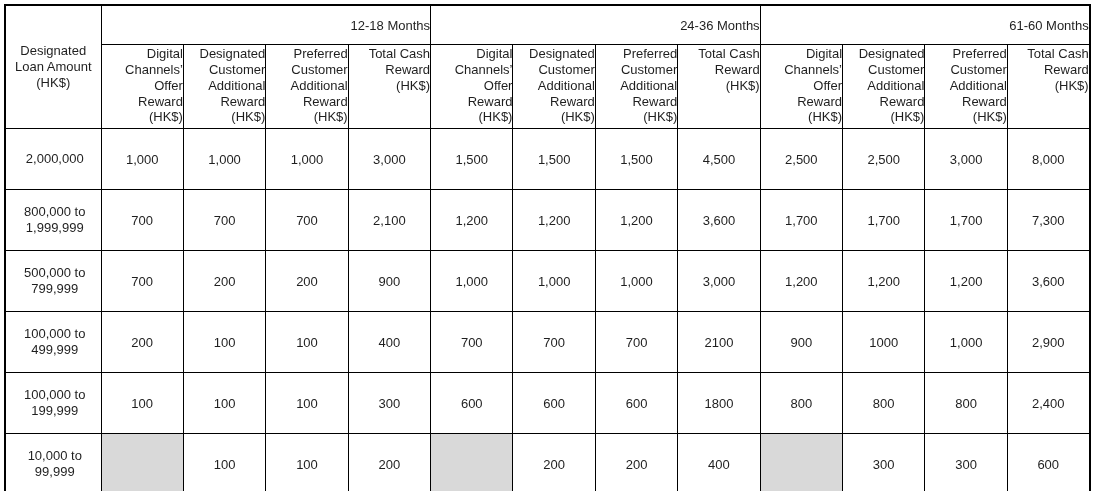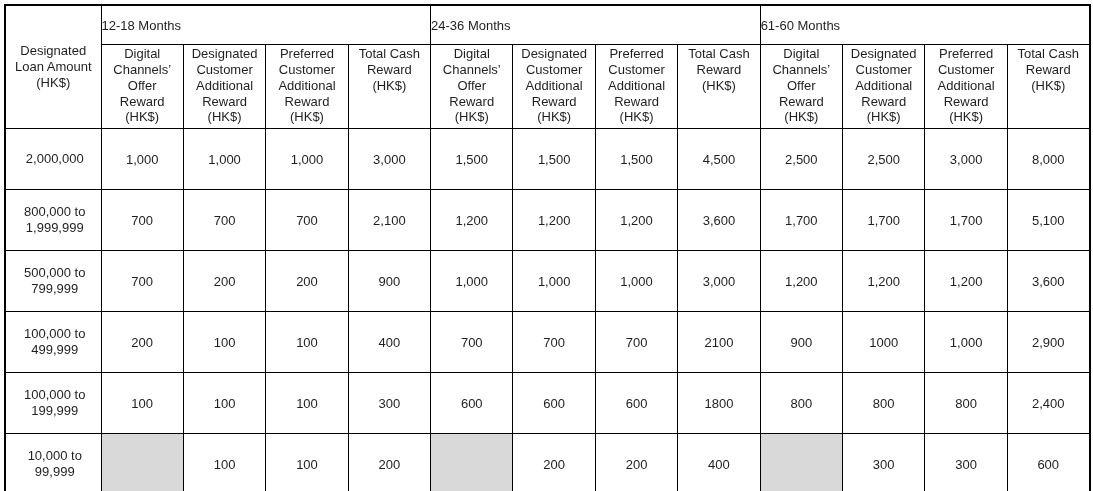--- a/index.html
+++ b/index.html
@@ -28,26 +28,26 @@
     overflow: hidden;
   }
   td.corner {
     text-align: center;
     vertical-align: middle;
     white-space: pre-line;
     line-height: 1.25;
   }
   tr.group-row td.group {
     height: 38px;
-    text-align: left;
+    text-align: right;
     vertical-align: middle;
   }
   tr.subhead-row td {
     height: 82px;
-    text-align: center;
+    text-align: right;
     vertical-align: top;
     white-space: pre-line;
     line-height: 1.22;
     padding-top: 1px;
   }
   tbody td {
     height: 60px;
     text-align: center;
     vertical-align: middle;
   }
@@ -169,21 +169,21 @@
         <td>700</td>
         <td>700</td>
         <td>2,100</td>
         <td>1,200</td>
         <td>1,200</td>
         <td>1,200</td>
         <td>3,600</td>
         <td>1,700</td>
         <td>1,700</td>
         <td>1,700</td>
-        <td>5,100</td>
+        <td>7,300</td>
       </tr>
       <tr>
         <td class="loan">500,000 to
 799,999</td>
         <td>700</td>
         <td>200</td>
         <td>200</td>
         <td>900</td>
         <td>1,000</td>
         <td>1,000</td>

